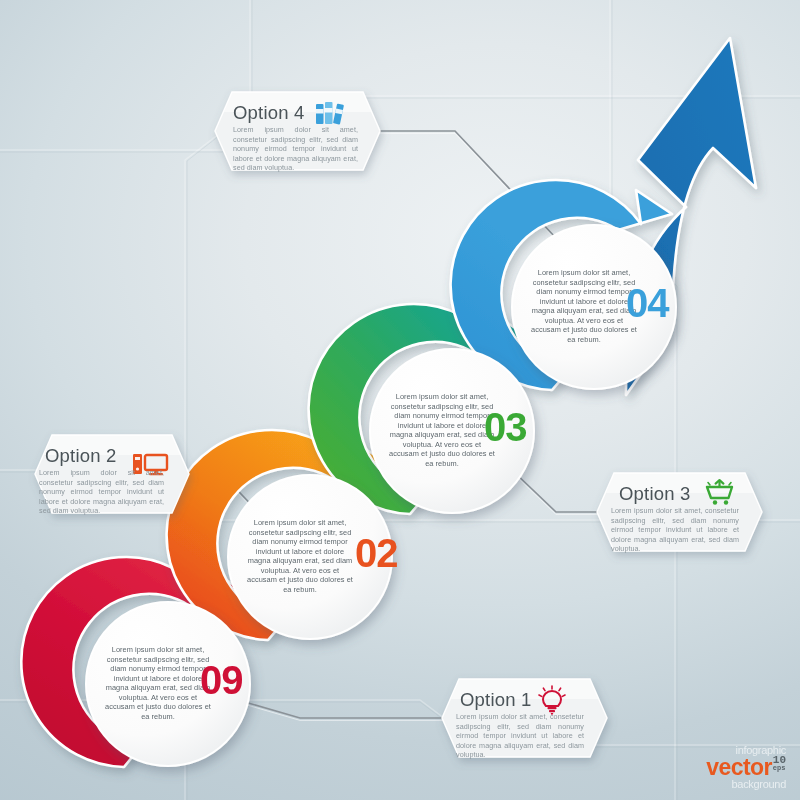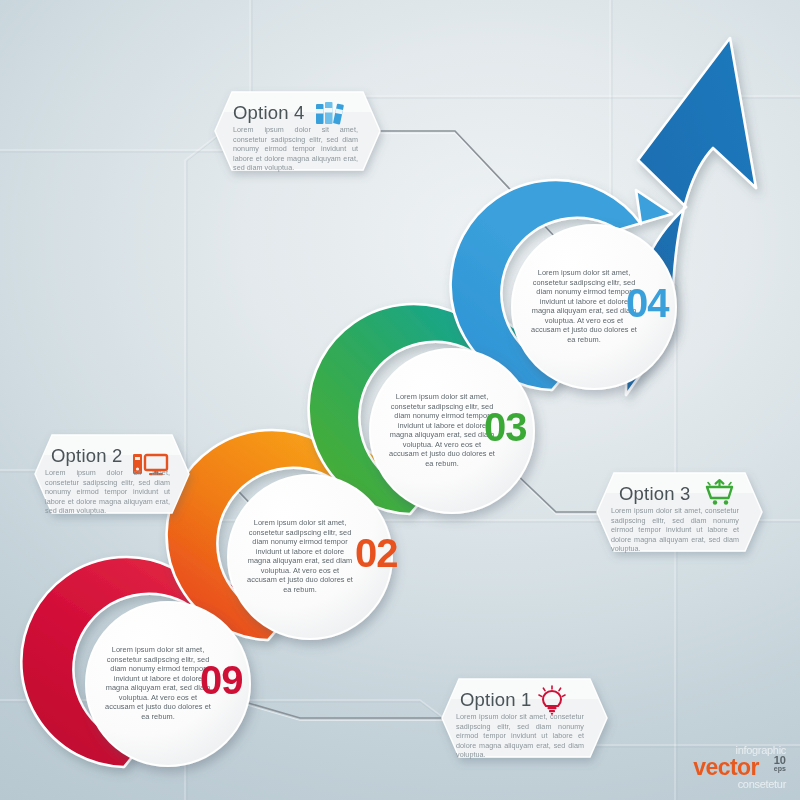--- a/index.html
+++ b/index.html
@@ -90,21 +90,22 @@
     font-size: 23px;
     font-weight: 700;
     color: #e8591f;
     letter-spacing: -0.6px;
     margin-left: 12px;
   }
   #watermark .wmeps {
     display: inline-block;
     text-align: left;
     vertical-align: top;
-    margin-left: 15px;
+    margin-left: 1px;
+    font-family: Liberation Mono, monospace;
   }
   #watermark .wmeps b {
     display: block;
     font-size: 11px;
     font-weight: 700;
     color: #5a656b;
     line-height: 9px;
   }
   #watermark .wmeps i {
     display: block;
@@ -330,21 +331,21 @@
     </g>
   </svg>
 
   <div class="option-box" style="left:215px; top:92px; width:165px; height:60px;">
     <div class="content">
       <div class="opt-title" style="left:18px; top:10px;">Option 4</div>
       <div class="opt-body" style="left:18px; top:33px; width:125px;">Lorem ipsum dolor sit amet, consetetur sadipscing elitr, sed diam nonumy eirmod tempor invidunt ut labore et dolore magna aliquyam erat, sed diam voluptua.</div>
     </div>
   </div>
 
-  <div class="option-box" style="left:33px; top:435px; width:154px; height:78px;">
+  <div class="option-box" style="left:27px; top:435px; width:154px; height:78px;">
     <div class="content">
       <div class="opt-title" style="left:18px; top:10px;">Option 2</div>
       <div class="opt-body" style="left:12px; top:33px; width:125px;">Lorem ipsum dolor sit amet, consetetur sadipscing elitr, sed diam nonumy eirmod tempor invidunt ut labore et dolore magna aliquyam erat, sed diam voluptua.</div>
     </div>
   </div>
 
   <div class="option-box" style="left:597px; top:473px; width:165px; height:78px;">
     <div class="content">
       <div class="opt-title" style="left:22px; top:10px;">Option 3</div>
       <div class="opt-body" style="left:14px; top:33px; width:128px;">Lorem ipsum dolor sit amet, consetetur sadipscing elitr, sed diam nonumy eirmod tempor invidunt ut labore et dolore magna aliquyam erat, sed diam voluptua.</div>
@@ -368,16 +369,16 @@
   <div class="circ-num" style="left:484px; top:407px; color:#3aa935;">03</div>
 
   <div class="circ-text" style="left:530px; top:268px; width:108px;">Lorem ipsum dolor sit amet, consetetur sadipscing elitr, sed diam nonumy eirmod tempor invidunt ut labore et dolore magna aliquyam erat, sed diam voluptua. At vero eos et accusam et justo duo dolores et ea rebum.</div>
   <div class="circ-num" style="left:626px; top:283px; color:#3aa0db;">04</div>
 
   <div id="watermark">
     <span class="wm1">infographic</span>
     <span class="wm2row">
       <span class="wm2">vector</span><span class="wmeps"><b>10</b><i>eps</i></span>
     </span>
-    <span class="wm3">consetetur</span>
+    <span class="wm3">background</span>
   </div>
 
 </div>
 
 </body></html>

